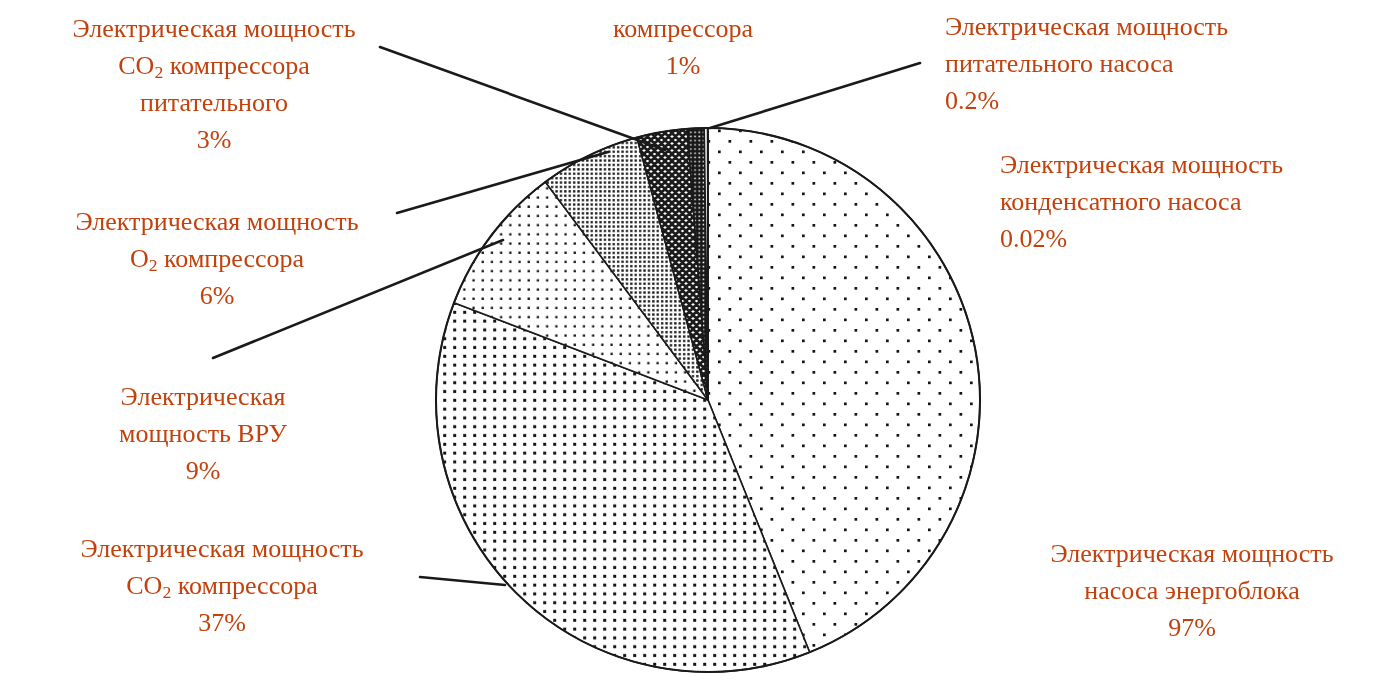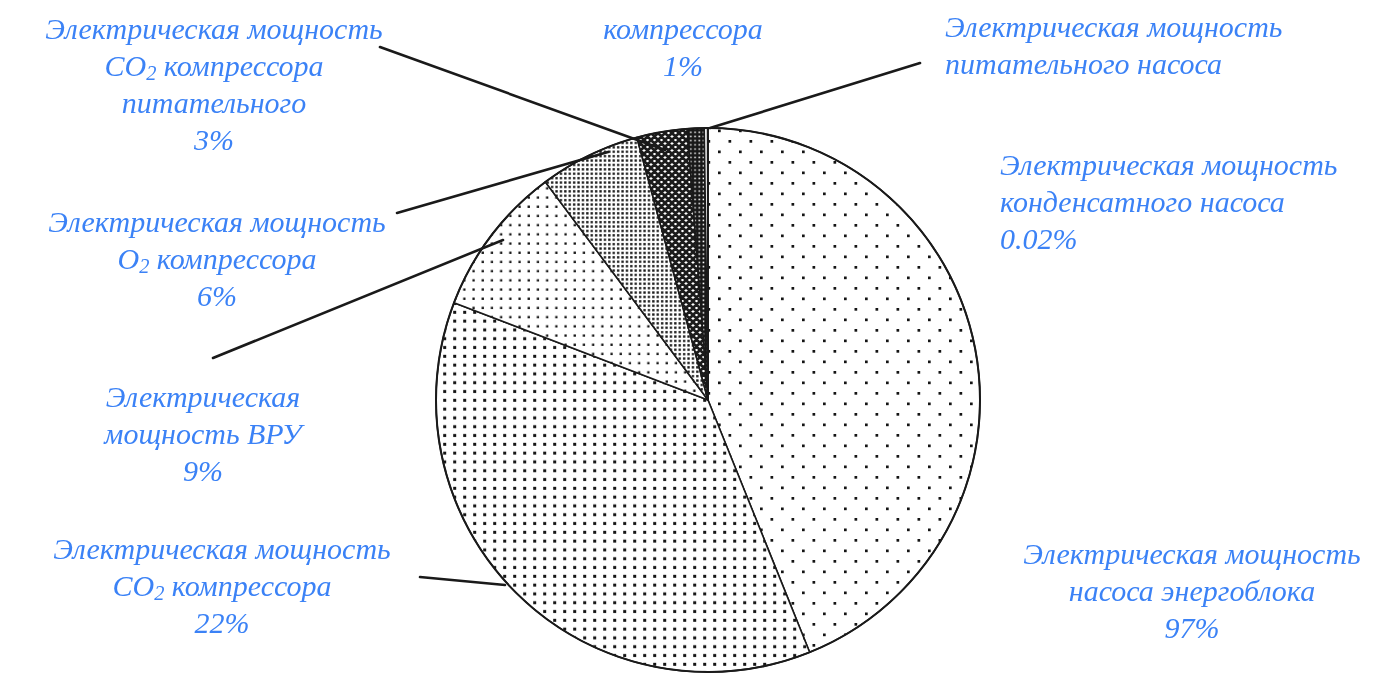--- a/index.html
+++ b/index.html
@@ -12,25 +12,24 @@
   .figure {
     position: relative;
     width: 1384px; height: 680px;
     background: #ffffff;
   }
   .figure svg.pie {
     position: absolute; left: 0; top: 0;
   }
   .slice-label {
     position: absolute;
-    color: #3b82f6;
-    font-size: 30px;
+    color: #c2410c;
+    font-size: 26px;
     line-height: 37px;
     white-space: nowrap;
-    font-style: italic;
   }
   .slice-label.center { transform: translateX(-50%); text-align: center; }
   .slice-label.left   { text-align: left; }
   .slice-label sub {
     font-size: 68%;
     line-height: 0;
     vertical-align: -0.22em;
   }
 </style>
 </head>
@@ -103,40 +102,41 @@
         <div>питательного</div>
         <div>3%</div>
       </div>
       <div class="slice-label center" style="left: 683px; top: 10px;">
         <div>компрессора</div>
         <div>1%</div>
       </div>
       <div class="slice-label left" style="left: 945px; top: 8px;">
         <div>Электрическая мощность</div>
         <div>питательного насоса</div>
+        <div>0.2%</div>
       </div>
       <div class="slice-label left" style="left: 1000px; top: 146px;">
         <div>Электрическая мощность</div>
         <div>конденсатного насоса</div>
         <div>0.02%</div>
       </div>
       <div class="slice-label center" style="left: 217px; top: 203px;">
         <div>Электрическая мощность</div>
         <div>O<sub>2</sub> компрессора</div>
         <div>6%</div>
       </div>
       <div class="slice-label center" style="left: 203px; top: 378px;">
         <div>Электрическая</div>
         <div>мощность ВРУ</div>
         <div>9%</div>
       </div>
       <div class="slice-label center" style="left: 222px; top: 530px;">
         <div>Электрическая мощность</div>
         <div>CO<sub>2</sub> компрессора</div>
-        <div>22%</div>
+        <div>37%</div>
       </div>
       <div class="slice-label center" style="left: 1192px; top: 535px;">
         <div>Электрическая мощность</div>
         <div>насоса энергоблока</div>
         <div>97%</div>
       </div>
     </div>
 </div>
 
 </body></html>

